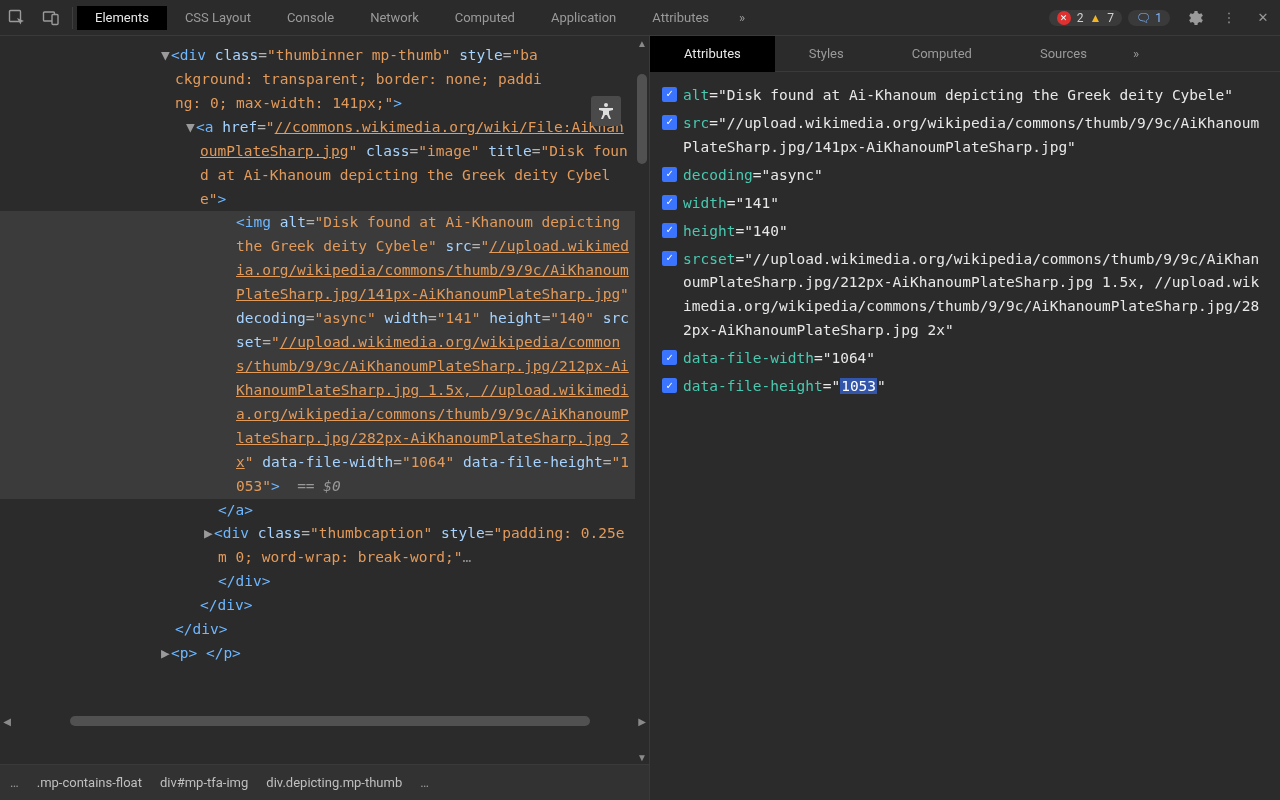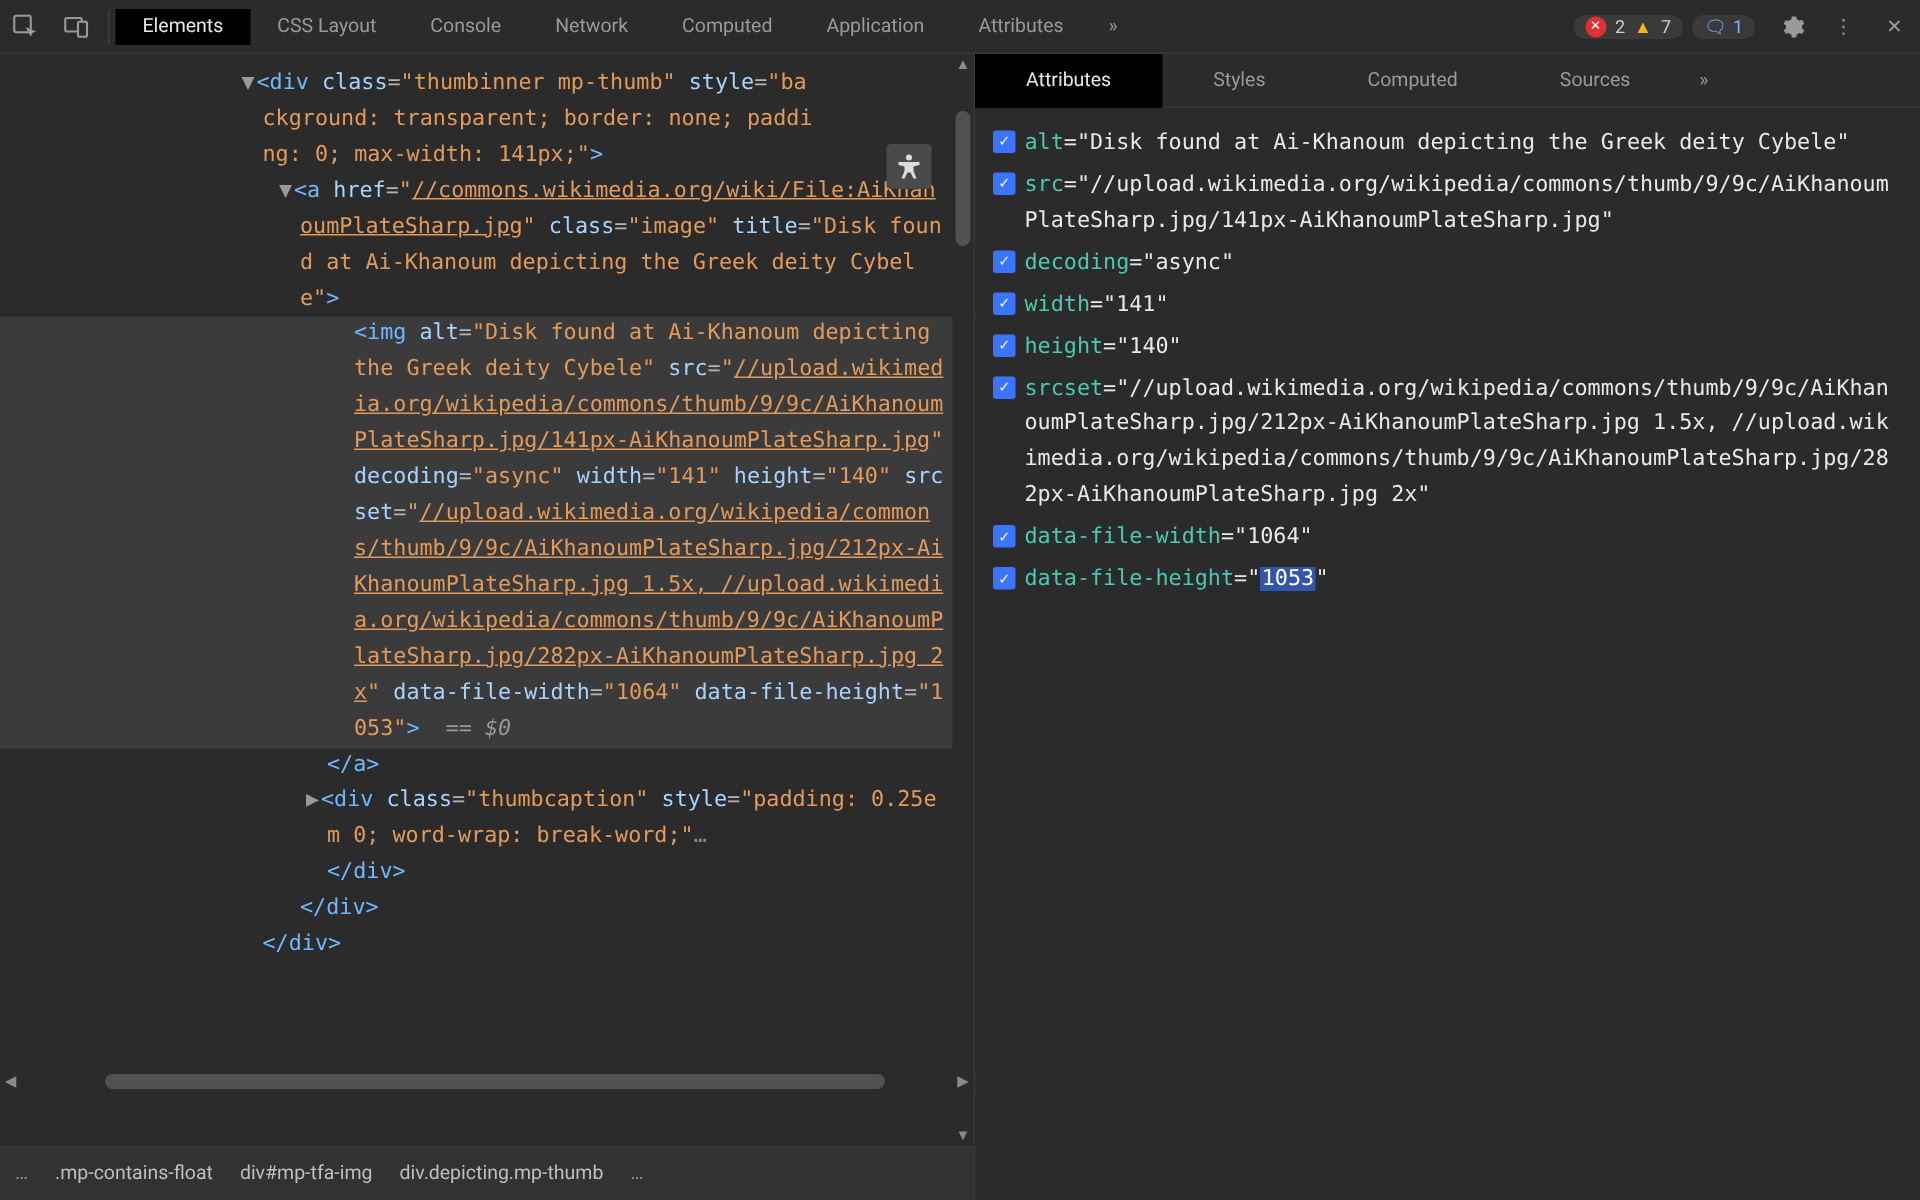--- a/index.html
+++ b/index.html
@@ -176,20 +176,21 @@
       <div class="line lvl1"><span class="tw">▼</span><span class="tagc">&lt;<span>a</span></span> <span class="attr">href</span>=<span class="str">"</span><span class="link">//commons.wikimedia.org/wiki/File:AiKhanoumPlateSharp.jpg</span><span class="str">"</span> <span class="attr">class</span>=<span class="str">"<span>image</span>"</span> <span class="attr">title</span>=<span class="str">"<span>Disk found at Ai-Khanoum depicting the Greek deity Cybele</span>"</span><span class="tagc">&gt;</span></div>
 
       <div class="line lvl3 sel-row"><span class="tagc">&lt;<span>img</span></span> <span class="attr">alt</span>=<span class="str">"<span>Disk found at Ai-Khanoum depicting the Greek deity Cybele</span>"</span> <span class="attr">src</span>=<span class="str">"</span><span class="link">//upload.wikimedia.org/wikipedia/commons/thumb/9/9c/AiKhanoumPlateSharp.jpg/141px-AiKhanoumPlateSharp.jpg</span><span class="str">"</span> <span class="attr">decoding</span>=<span class="str">"<span>async</span>"</span> <span class="attr">width</span>=<span class="str">"<span>141</span>"</span> <span class="attr">height</span>=<span class="str">"<span>140</span>"</span> <span class="attr">srcset</span>=<span class="str">"</span><span class="link">//upload.wikimedia.org/wikipedia/commons/thumb/9/9c/AiKhanoumPlateSharp.jpg/212px-AiKhanoumPlateSharp.jpg 1.5x, </span><span class="link">//upload.wikimedia.org/wikipedia/commons/thumb/9/9c/AiKhanoumPlateSharp.jpg/282px-AiKhanoumPlateSharp.jpg 2x</span><span class="str">"</span> <span class="attr">data-file-width</span>=<span class="str">"<span>1064</span>"</span> <span class="attr">data-file-height</span>=<span class="str">"<span>1053</span>"</span><span class="tagc">&gt;</span>  <span class="end0">== $0</span></div>
 
       <div class="line lvl2"><span class="tagc">&lt;/a&gt;</span></div>
 
       <div class="line lvl2"><span class="tw">▶</span><span class="tagc">&lt;<span>div</span></span> <span class="attr">class</span>=<span class="str">"<span>thumbcaption</span>"</span> <span class="attr">style</span>=<span class="str">"<span>padding: 0.25em 0; word-wrap: break-word;</span>"</span><span style="color:#888">…</span><br><span class="tagc">&lt;/div&gt;</span></div>
 
       <div class="line lvl1"><span class="tagc">&lt;/div&gt;</span></div>
       <div class="line lvlm2"><span class="tagc">&lt;/div&gt;</span></div>
+      <div class="line lvlm2"><span class="tw">▶</span><span class="tagc">&lt;p&gt; &lt;/p&gt;</span></div>
 
     </div>
 
     <div class="acc-badge">
       <svg width="18" height="18" viewBox="0 0 18 18" fill="#ddd">
             <circle cx="9" cy="3" r="2"></circle>
             <path d="M2 6h14v2l-4 1v3l2 5h-2l-2-4h-2l-2 4H4l2-5V9L2 8z"></path>
           </svg>
     </div>
 

